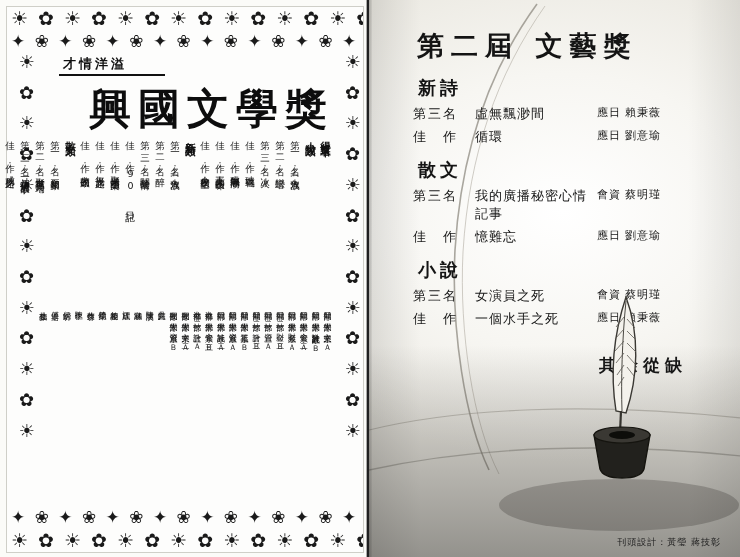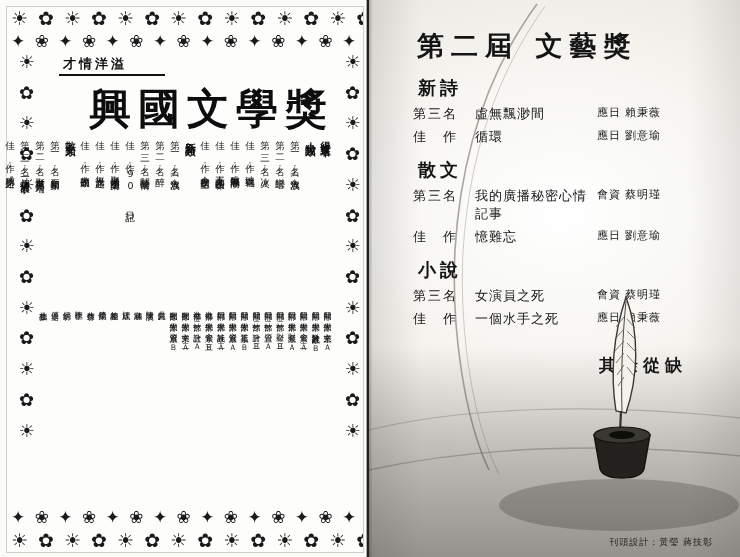--- a/index.html
+++ b/index.html
@@ -275,21 +275,21 @@
   .quill-wrap {
     position: absolute;
     right: 56px;
     bottom: 74px;
     width: 120px;
     height: 190px;
     pointer-events: none;
   }
   .credit-line {
     position: absolute;
-    right: 27px;
+    right: 19px;
     bottom: 8px;
     font-size: 9px;
     letter-spacing: 1px;
     color: #1d1d1d;
     font-family: "DejaVu Sans", sans-serif;
     white-space: nowrap;
     margin-top: 44px;
   }
   .gutter {
     position: absolute;

